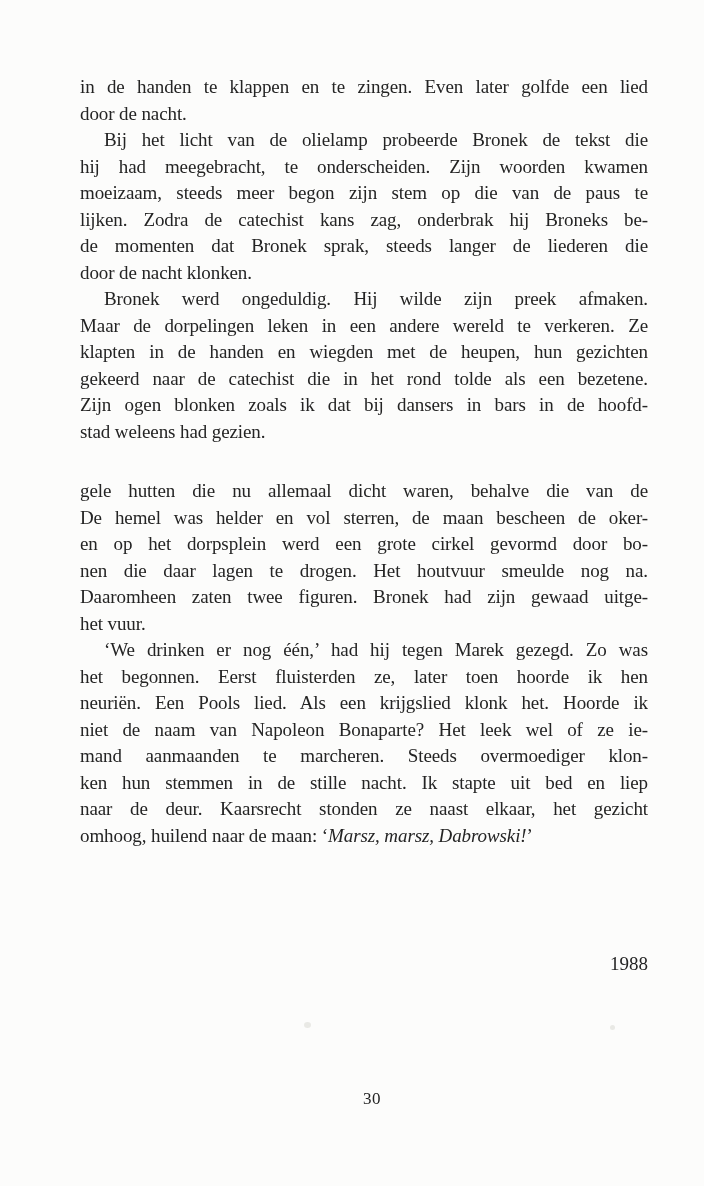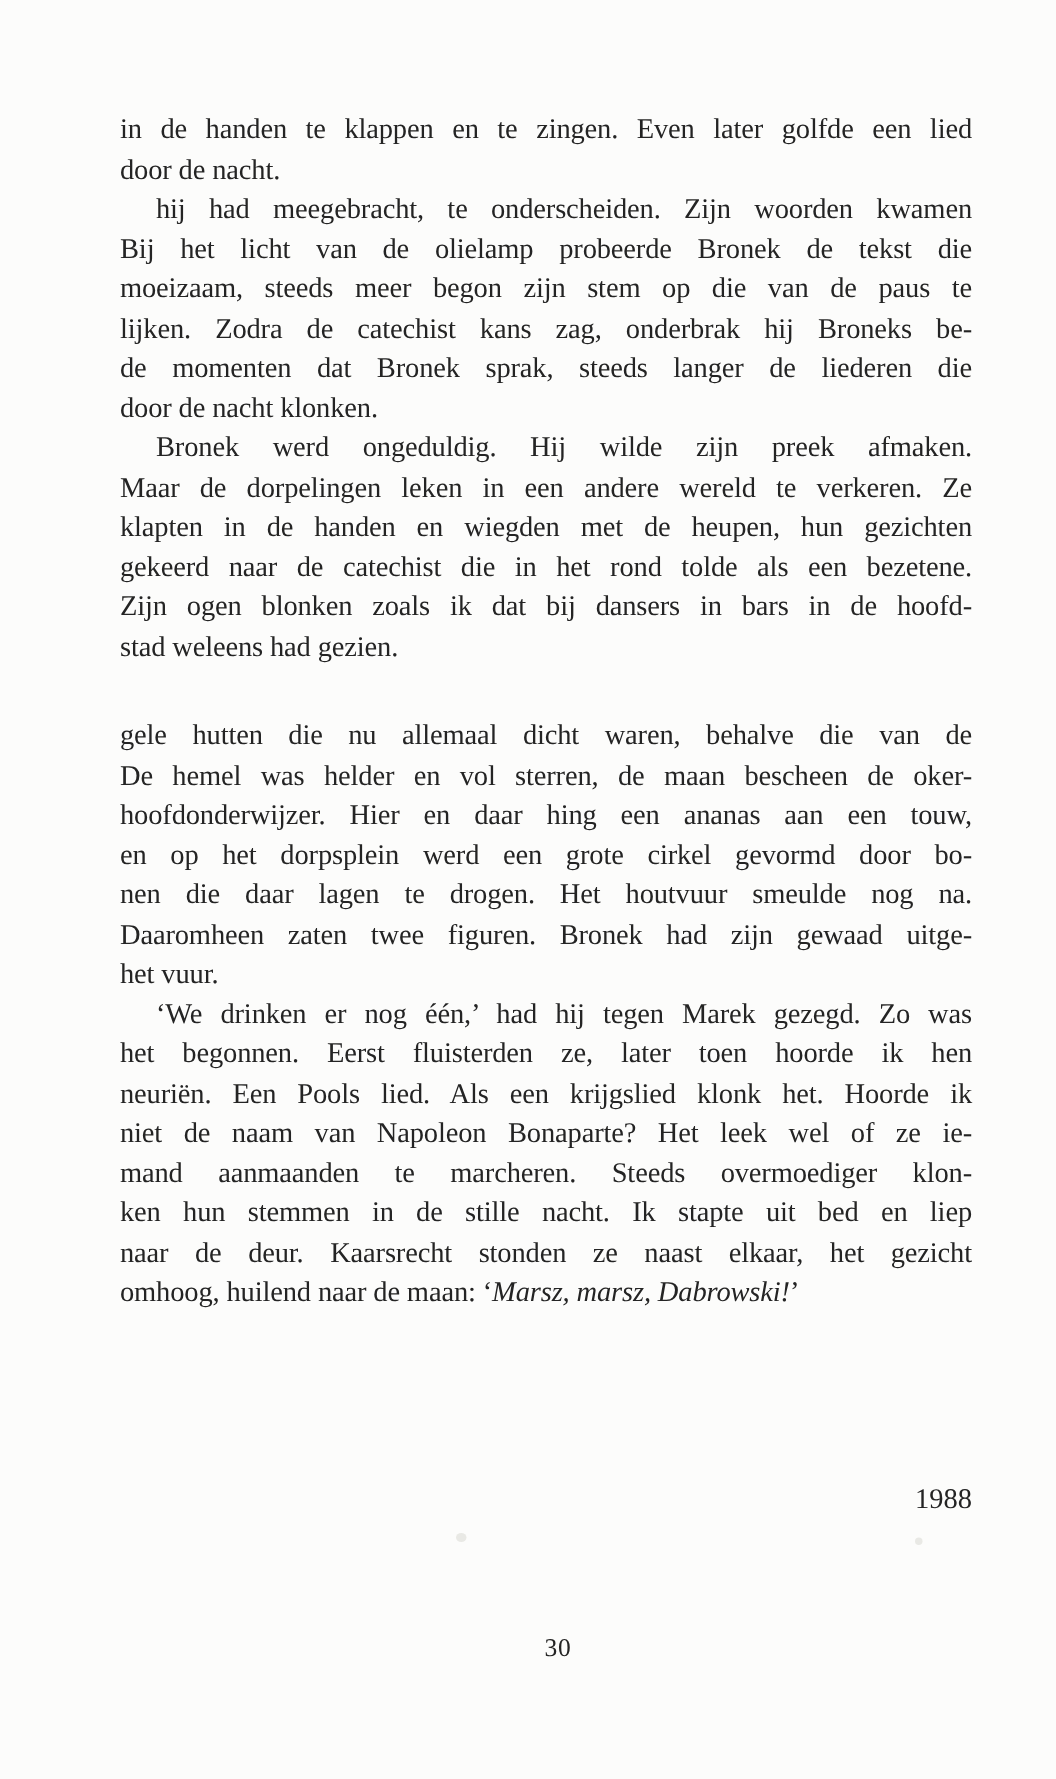--- a/index.html
+++ b/index.html
@@ -26,21 +26,21 @@
   .line {
     text-align: justify;
     text-align-last: justify;
   }
   .line.end { text-align-last: left; }
   .para.indent .line:first-child { text-indent: 24px; }
   .section-gap { height: 33px; }
   .italic { font-style: italic; margin-top: 44px; }
   .year-line {
     position: absolute;
-    left: 80px; top: 987px;
+    left: 80px; top: 951px;
     width: 568px;
     font-size: 19px;
     line-height: 26.5px;
     text-align: right;
   }
   .page-number {
     position: absolute;
     left: 88px; top: 1088px;
     width: 568px;
     font-size: 17px;
@@ -59,40 +59,39 @@
 </head>
 <body>
 
 <div class="page">
   <div class="page-text">
       <div class="para">
         <div class="line"><span>in de handen te klappen en te zingen. Even later golfde een lied</span></div>
         <div class="line end"><span>door de nacht.</span></div>
       </div>
       <div class="para indent">
+        <div class="line"><span>Bij het licht van de olielamp probeerde Bronek de tekst die</span></div>
         <div class="line"><span>hij had meegebracht, te onderscheiden. Zijn woorden kwamen</span></div>
-        <div class="line"><span>Bij het licht van de olielamp probeerde Bronek de tekst die</span></div>
         <div class="line"><span>moeizaam, steeds meer begon zijn stem op die van de paus te</span></div>
         <div class="line"><span>lijken. Zodra de catechist kans zag, onderbrak hij Broneks be-</span></div>
         <div class="line"><span>de momenten dat Bronek sprak, steeds langer de liederen die</span></div>
         <div class="line end"><span>door de nacht klonken.</span></div>
       </div>
       <div class="para indent">
         <div class="line"><span>Bronek werd ongeduldig. Hij wilde zijn preek afmaken.</span></div>
         <div class="line"><span>Maar de dorpelingen leken in een andere wereld te verkeren. Ze</span></div>
         <div class="line"><span>klapten in de handen en wiegden met de heupen, hun gezichten</span></div>
         <div class="line"><span>gekeerd naar de catechist die in het rond tolde als een bezetene.</span></div>
         <div class="line"><span>Zijn ogen blonken zoals ik dat bij dansers in bars in de hoofd-</span></div>
         <div class="line end"><span>stad weleens had gezien.</span></div>
       </div>
       <div class="section-gap"></div>
       <div class="para">
         <div class="line"><span>gele hutten die nu allemaal dicht waren, behalve die van de</span></div>
         <div class="line"><span>De hemel was helder en vol sterren, de maan bescheen de oker-</span></div>
-        <div class="line"><span>hoofdonderwijzer. Hier en daar hing een ananas aan een touw,</span></div>
         <div class="line"><span>en op het dorpsplein werd een grote cirkel gevormd door bo-</span></div>
         <div class="line"><span>nen die daar lagen te drogen. Het houtvuur smeulde nog na.</span></div>
         <div class="line"><span>Daaromheen zaten twee figuren. Bronek had zijn gewaad uitge-</span></div>
         <div class="line end"><span>het vuur.</span></div>
       </div>
       <div class="para indent">
         <div class="line"><span>‘We drinken er nog één,’ had hij tegen Marek gezegd. Zo was</span></div>
         <div class="line"><span>het begonnen. Eerst fluisterden ze, later toen hoorde ik hen</span></div>
         <div class="line"><span>neuriën. Een Pools lied. Als een krijgslied klonk het. Hoorde ik</span></div>
         <div class="line"><span>niet de naam van Napoleon Bonaparte? Het leek wel of ze ie-</span></div>

